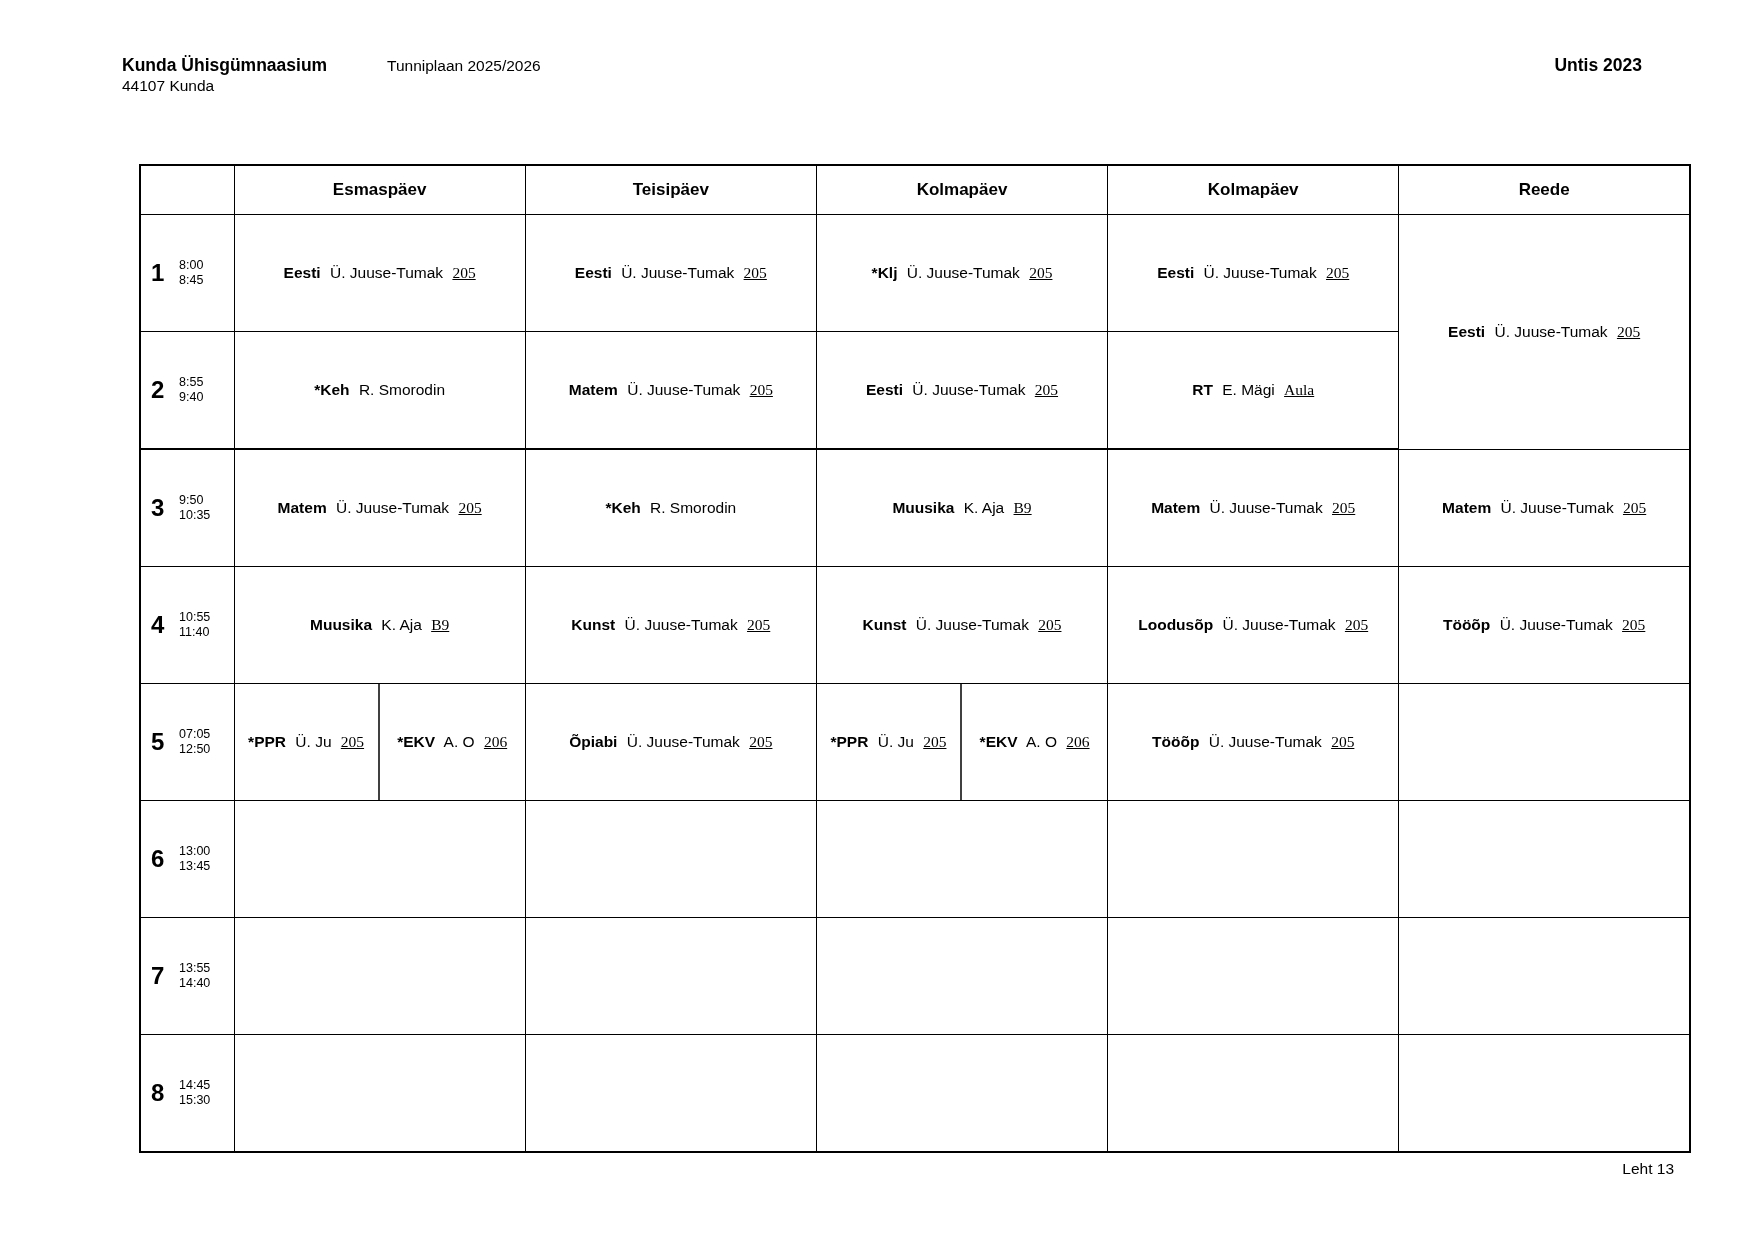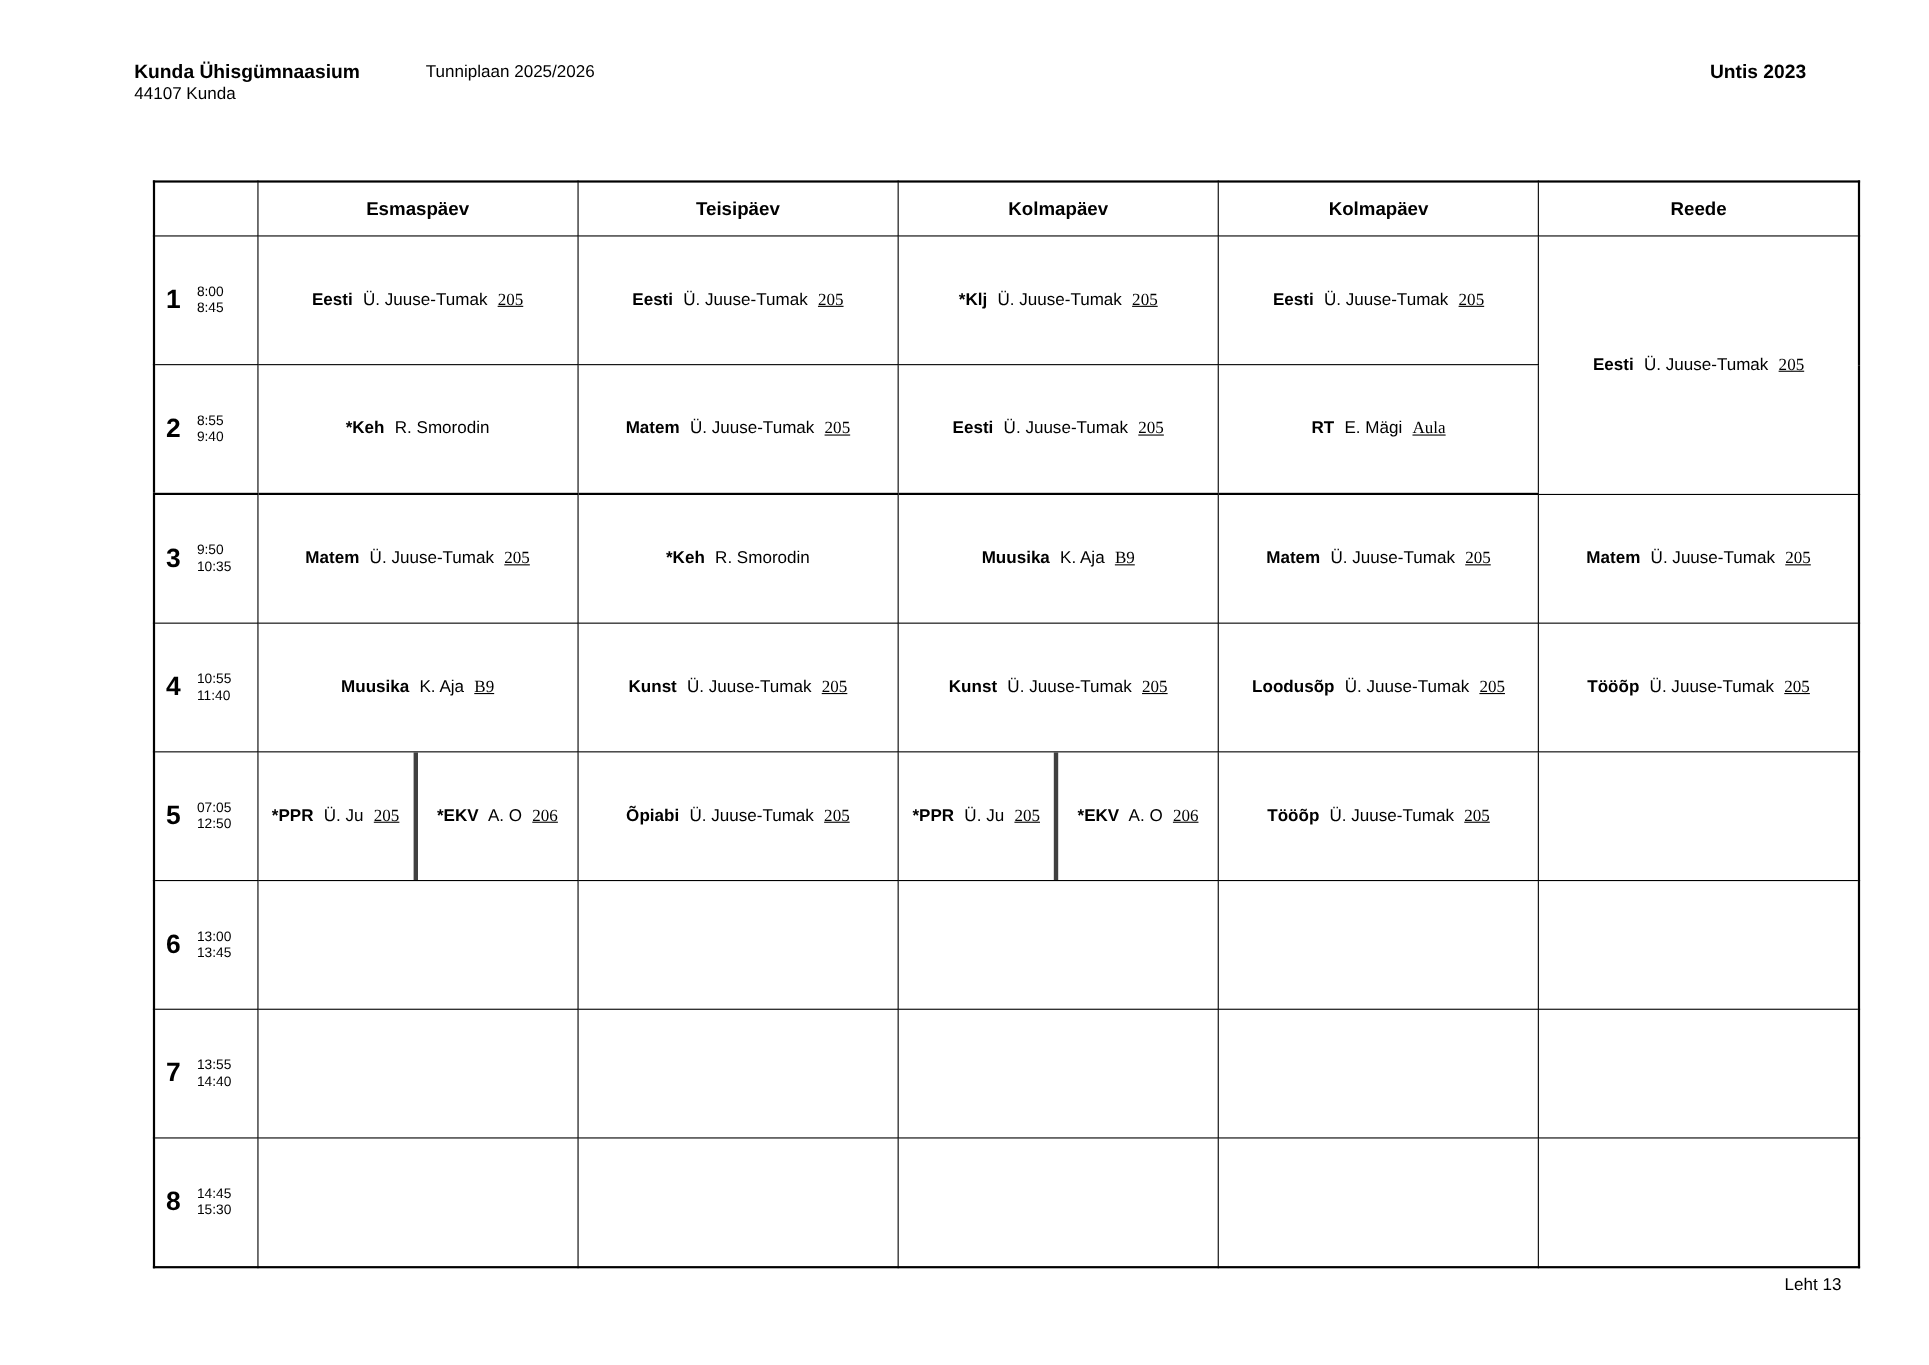--- a/index.html
+++ b/index.html
@@ -167,21 +167,21 @@
   td.cell.split .half {
     flex: 1 1 50%;
     display: flex;
     align-items: center;
     justify-content: center;
     font-size: 15.5px;
     padding: 2px 4px;
     box-sizing: border-box;
   }
   td.cell.split .half:first-child {
-    border-right: 4px solid #404040;
+    border-right: 2px solid #404040;
   }
 
   
   .footer {
     position: absolute;
     right: 80px;
     top: 1160px;
     font-size: 15.5px;
     white-space: nowrap;
     margin-left: 31px;

